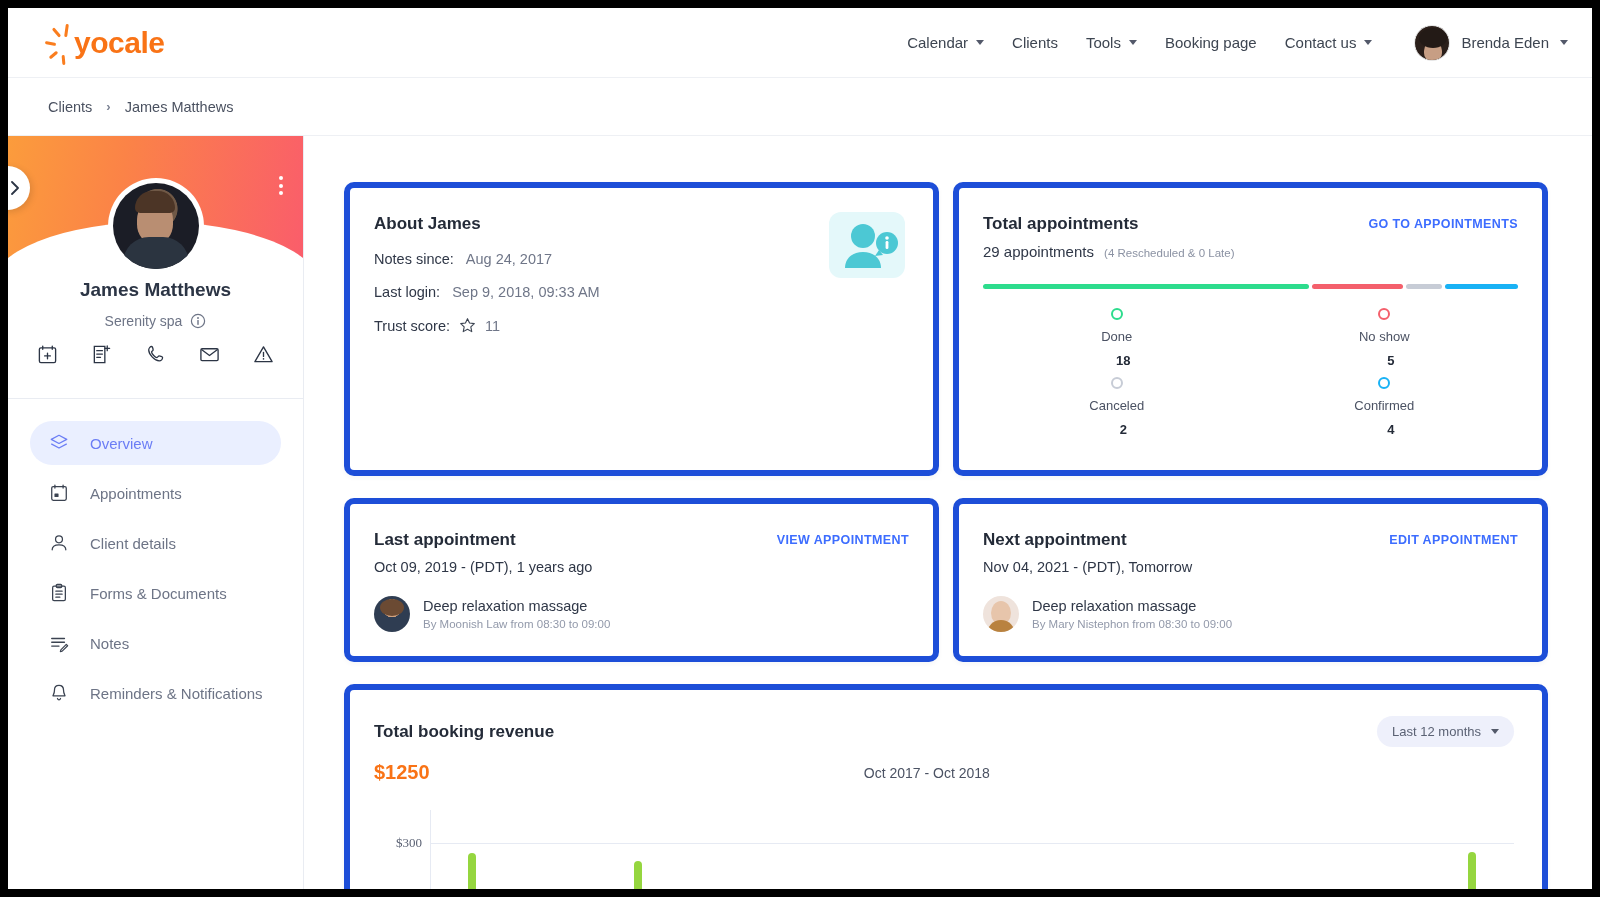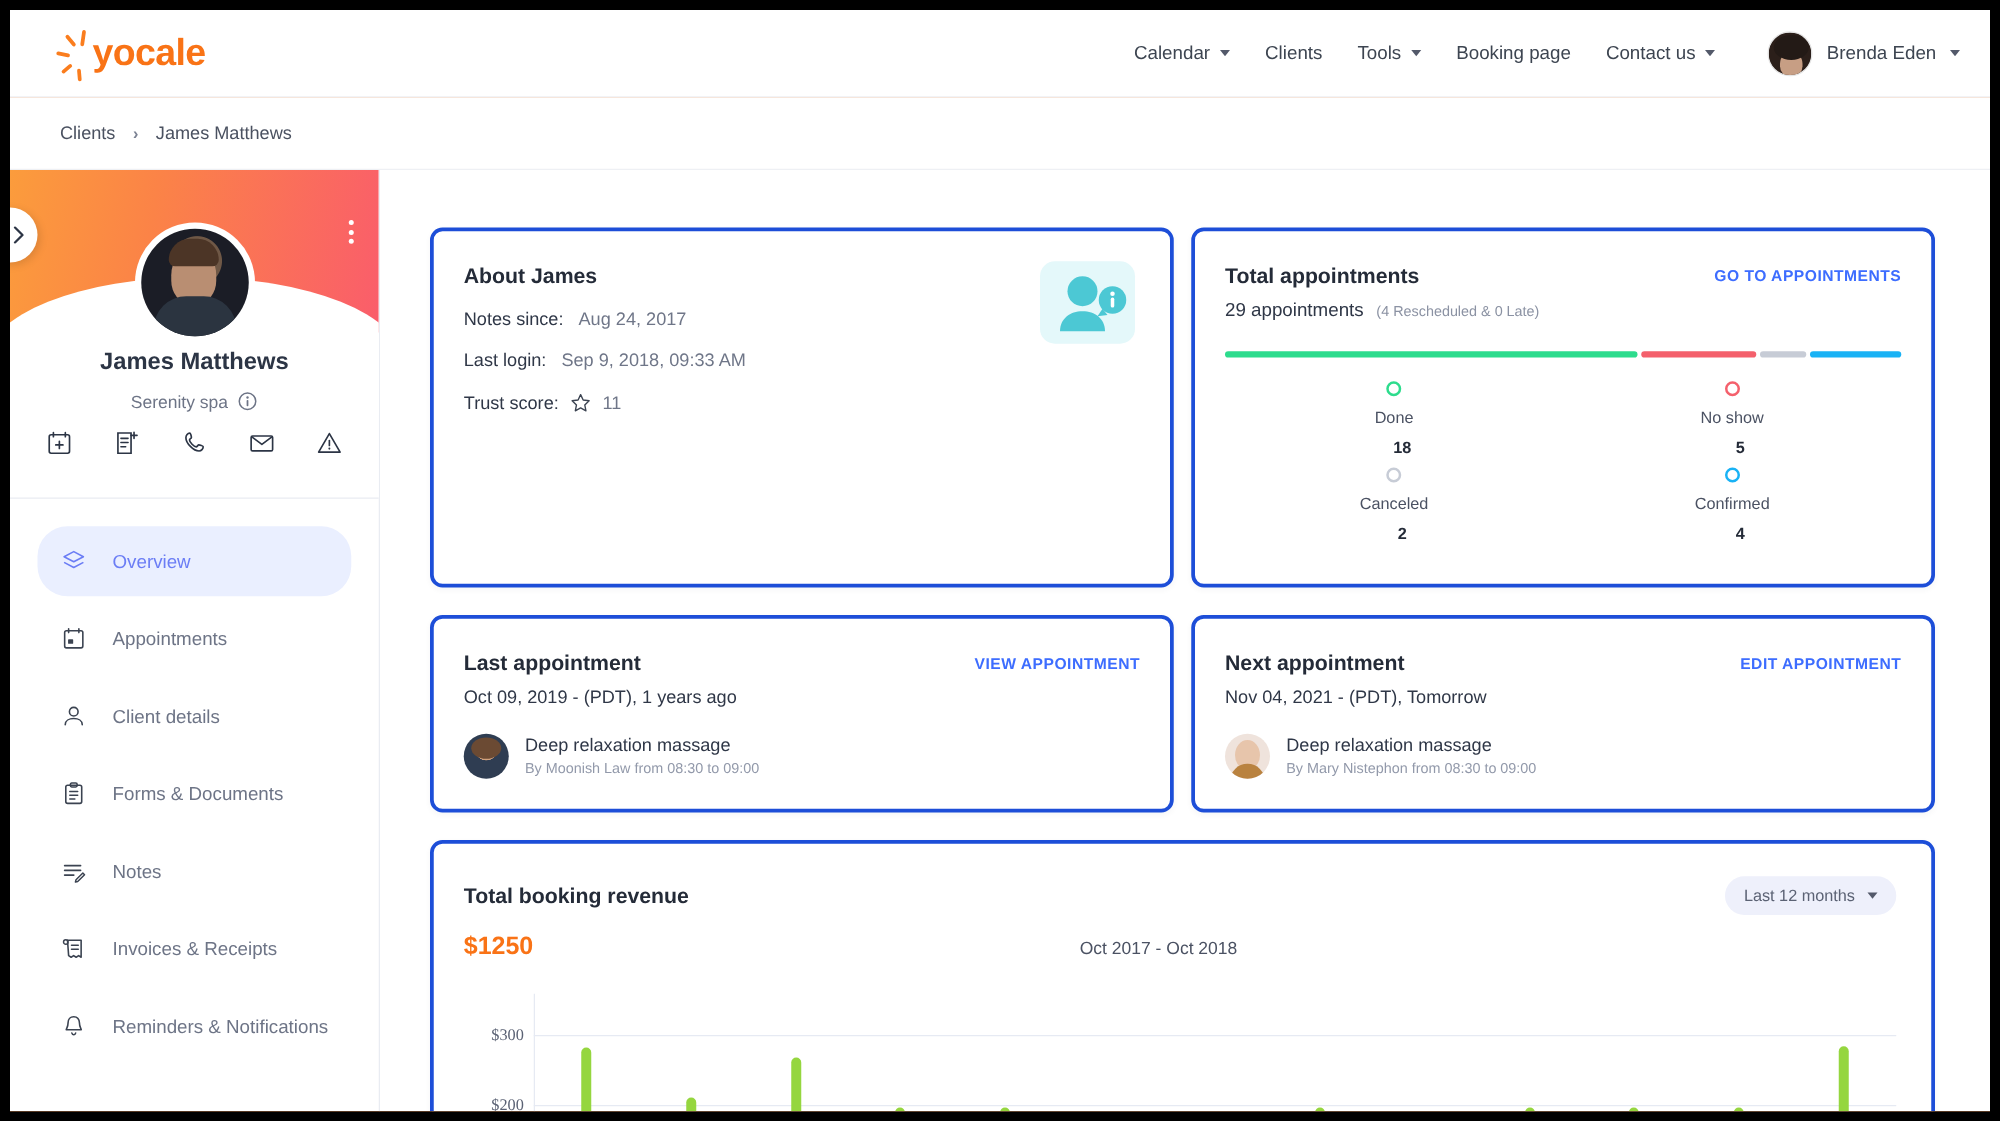--- a/index.html
+++ b/index.html
@@ -6,21 +6,21 @@
   html, body {
     width: 1600px; height: 897px;
     background: #000;
     font-family: "Liberation Sans", sans-serif;
     overflow: hidden;
   }
   .screen {
     position: absolute;
     left: 8px; top: 8px;
     width: 1584px; height: 881px;
-    background: #f97316;
+    background: #0f766e;
     overflow: hidden;
   }
 
   
   .topbar {
     height: 70px;
     background: #fff;
     display: flex;
     align-items: center;
     padding: 0 24px 0 40px;
@@ -154,37 +154,37 @@
   }
   .action-row {
     position: absolute; top: 208px; width: 100%; z-index: 3;
     display: flex; align-items: center; justify-content: center; gap: 33px;
   }
   .action-row .act { cursor: pointer; display: flex; }
 
   .menu { padding: 22px 22px 0 22px; }
   .menu-item {
     display: flex; align-items: center; gap: 20px;
-    height: 56px; padding: 0 18px; margin-bottom: 6px;
+    height: 44px; padding: 0 18px; margin-bottom: 6px;
     border-radius: 24px; cursor: pointer;
     font-size: 15px; color: #6d7486;
   }
   .menu-item + .menu-item { margin-top: 6px; }
   .menu-item.active { background: #eaefff; color: #6b7df5; }
   .menu-ico { width: 22px; display: flex; justify-content: center; }
 
   
   .main {
     flex: 1; background: #fff;
     padding: 46px 44px 0 40px;
     overflow: hidden;
   }
   .grid2 { display: flex; gap: 14px; margin-bottom: 22px; }
   .card {
-    background: #fff; border: 3px solid #1d4ed8; border-radius: 10px;
+    background: #fff; border: 6px solid #1d4ed8; border-radius: 10px;
     box-shadow: 0 2px 5px rgba(30,40,70,.045);
     flex: 1; position: relative;
   }
   .card-pad { padding: 26px 24px 24px 24px; }
   .card-title { font-size: 17px; font-weight: 600; color: #242b38; }
   .link-action {
     font-size: 12.5px; font-weight: 700; color: #3d6dff;
     letter-spacing: .4px; cursor: pointer;
   }
   .row-between { display: flex; align-items: center; justify-content: space-between; }
@@ -419,30 +419,20 @@
         <div class="menu-item">
           <span class="menu-ico">
             <svg width="20" height="20" viewBox="0 0 22 22">
               <path d="M3 6h14M3 10.2h14M3 14.4h8" stroke="#3b4351" stroke-width="1.5" stroke-linecap="round"></path>
               <path d="M13 18.5l6-6 1.5 1.5-6 6-2 .5z" fill="none" stroke="#3b4351" stroke-width="1.3" stroke-linejoin="round"></path>
             </svg>
           </span>
           <span>Notes</span>
         </div>
 
-        <div class="menu-item">
-          <span class="menu-ico">
-            <svg width="20" height="20" viewBox="0 0 22 22">
-              <path d="M5.5 3.5h12v15l-2.2-1.4-2.2 1.4-2.2-1.4L8.7 18.5l-2.2-1.4z" fill="none" stroke="#3b4351" stroke-width="1.4" stroke-linejoin="round"></path>
-              <path d="M9 8h6M9 11.5h6" stroke="#3b4351" stroke-width="1.3" stroke-linecap="round"></path>
-              <circle cx="4" cy="5" r="2" fill="none" stroke="#3b4351" stroke-width="1.3"></circle>
-            </svg>
-          </span>
-          <span>Invoices &amp; Receipts</span>
-        </div>
 
         <div class="menu-item">
           <span class="menu-ico">
             <svg width="20" height="20" viewBox="0 0 22 22">
               <path d="M11 2.6c-3.2 0-5 2.3-5 5.3 0 4-1.6 5.1-1.6 6.2h13.2c0-1.1-1.6-2.2-1.6-6.2 0-3-1.8-5.3-5-5.3z" fill="none" stroke="#3b4351" stroke-width="1.4" stroke-linejoin="round"></path>
               <path d="M9.3 17c.3.9.9 1.5 1.7 1.5s1.4-.6 1.7-1.5" fill="none" stroke="#3b4351" stroke-width="1.3" stroke-linecap="round"></path>
             </svg>
           </span>
           <span>Reminders &amp; Notifications</span>
         </div>

